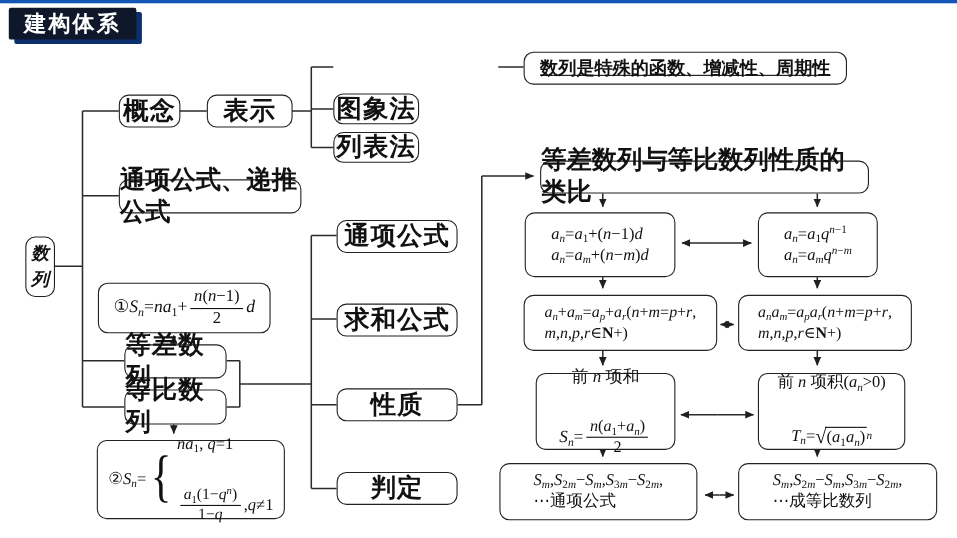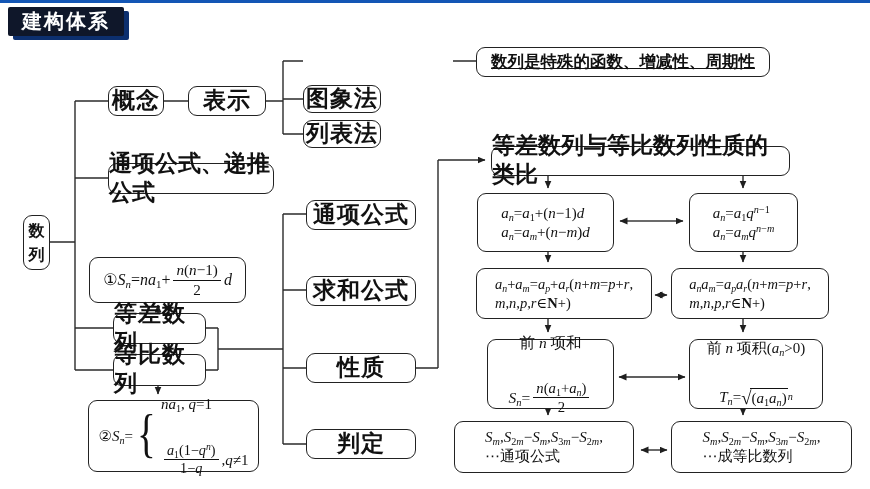--- a/index.html
+++ b/index.html
@@ -78,21 +78,21 @@
       <path d="M651 221 H683" marker-end="url(#ah)"></path>
       <path d="M661 295 H655" marker-end="url(#ah)"></path>
       <path d="M661 295 H667" marker-end="url(#ah)"></path>
       <path d="M652 377 H619" marker-end="url(#ah)"></path>
       <path d="M652 377 H685" marker-end="url(#ah)"></path>
       <path d="M654 450 H641" marker-end="url(#ah)"></path>
       <path d="M654 450 H667" marker-end="url(#ah)"></path>
     </g>
   </svg>
 
-  <div class="box cn vbox" style="left:23px;top:215px;width:27px;height:55px;font-size:16px;letter-spacing:0;">
+  <div class="box cn vbox" style="left:23px;top:215px;width:27px;height:55px;font-size:16px;letter-spacing:0;font-style:italic;">
     <span>数列</span>
   </div>
 
   <div class="box cn" style="left:108px;top:86px;width:56px;height:30px">
     <span>概念</span>
   </div>
 
   <div class="box cn" style="left:188px;top:86px;width:78px;height:30px">
     <span>表示</span>
   </div>

